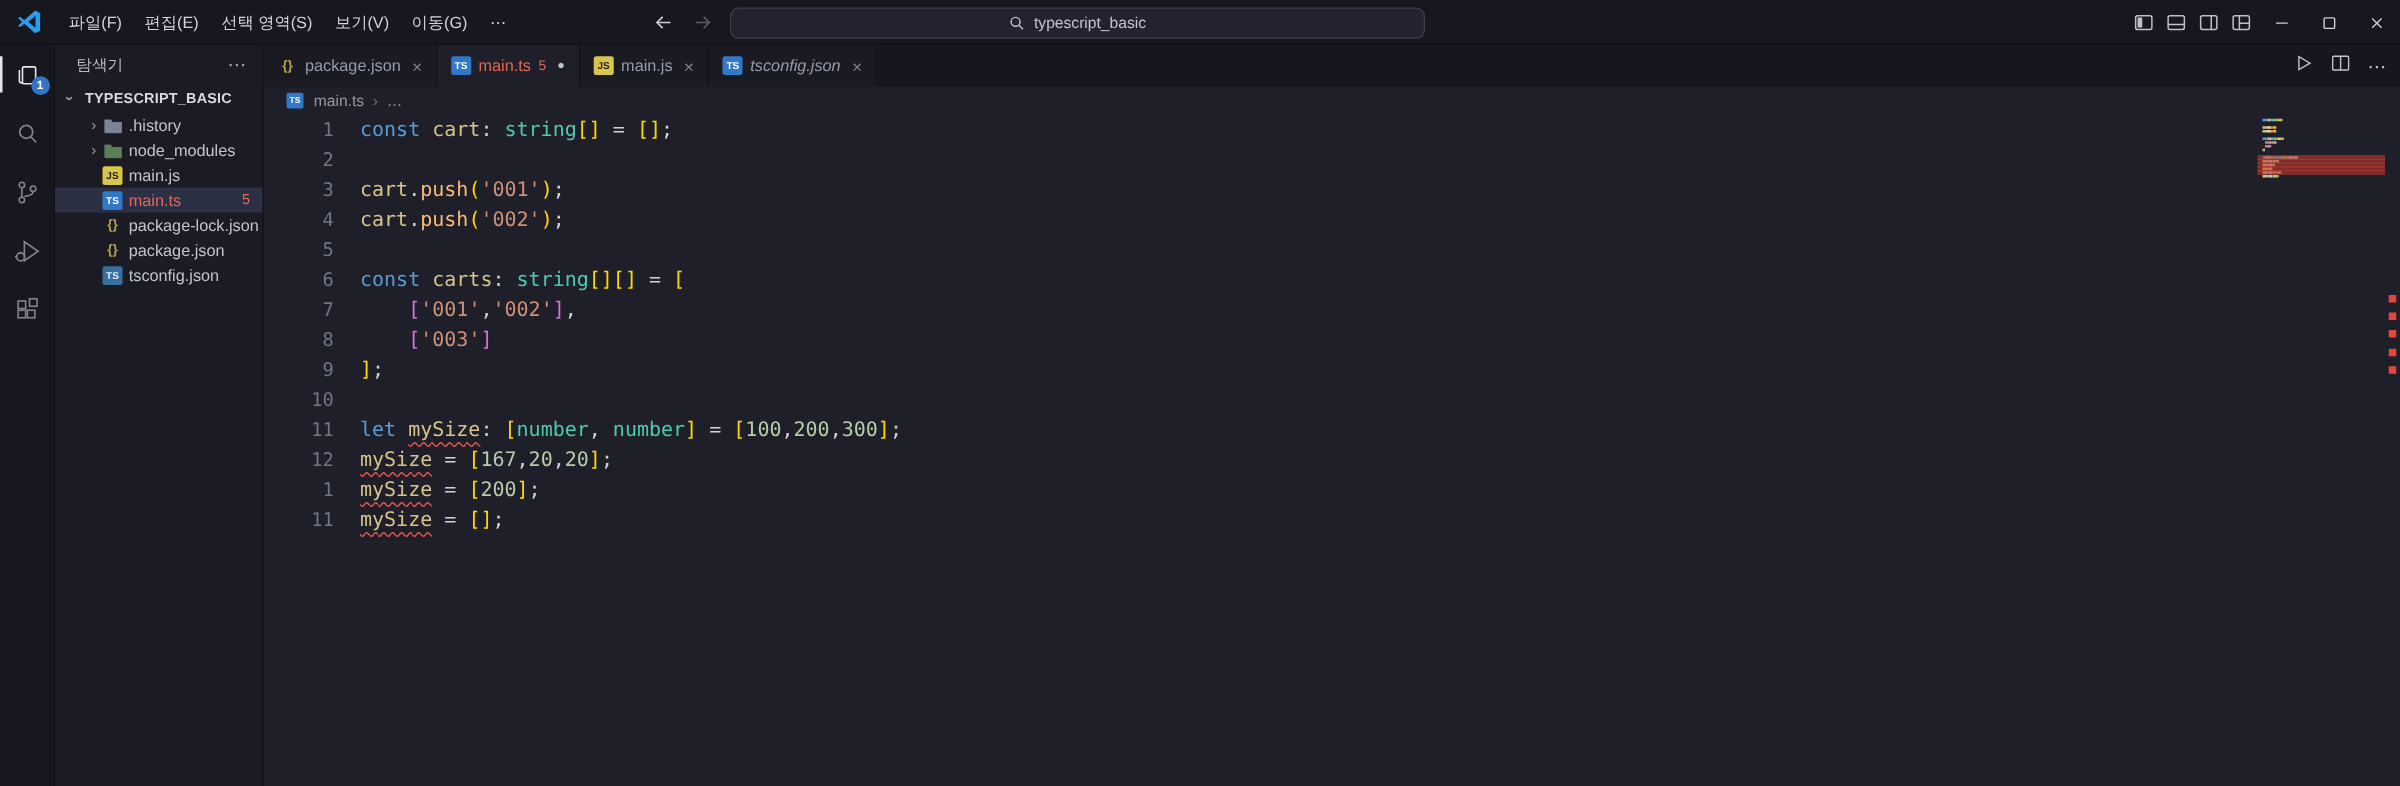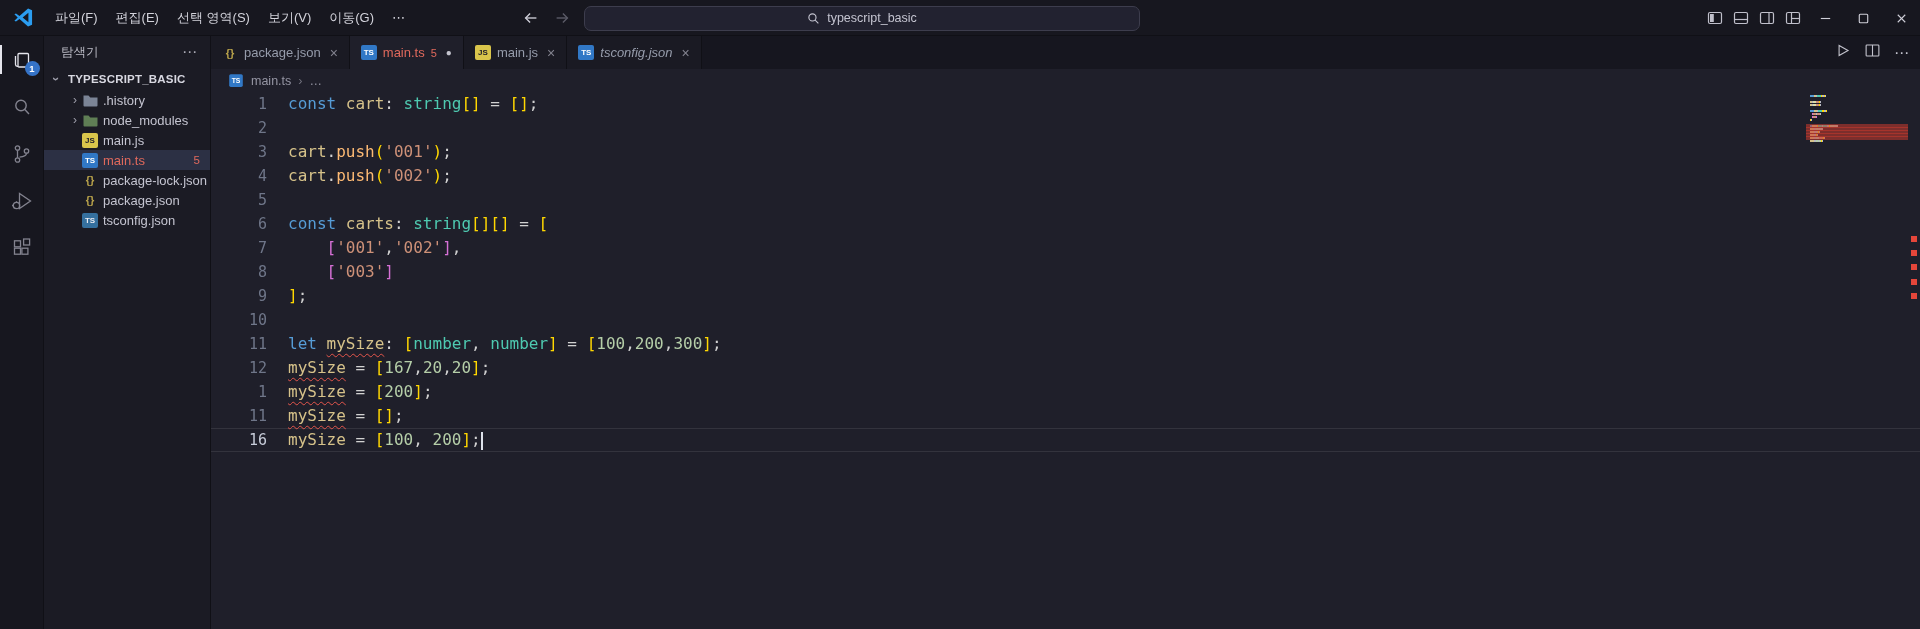--- a/index.html
+++ b/index.html
@@ -382,24 +382,20 @@
             <span class="lc"><span class="tk-v sq">mySize</span><span class="tk-p"> = </span><span class="tk-b1">[</span><span class="tk-n">167</span><span class="tk-p">,</span><span class="tk-n">20</span><span class="tk-p">,</span><span class="tk-n">20</span><span class="tk-b1">]</span><span class="tk-p">;</span></span>
           </div>
           <div class="code-line">
             <span class="ln">1</span>
             <span class="lc"><span class="tk-v sq">mySize</span><span class="tk-p"> = </span><span class="tk-b1">[</span><span class="tk-n">200</span><span class="tk-b1">]</span><span class="tk-p">;</span></span>
           </div>
           <div class="code-line">
             <span class="ln">11</span>
             <span class="lc"><span class="tk-v sq">mySize</span><span class="tk-p"> = </span><span class="tk-b1">[]</span><span class="tk-p">;</span></span>
           </div>
-          <div class="code-line current">
-            <span class="ln">16</span>
-            <span class="lc"><span class="tk-v">mySize</span><span class="tk-p"> = </span><span class="tk-b1">[</span><span class="tk-n">100</span><span class="tk-p">, </span><span class="tk-n">200</span><span class="tk-b1">]</span><span class="tk-p">;</span><span class="cursor"></span></span>
-          </div>
         </div>
       <div class="minimap" id="minimap">
           <div class="mm-row">
             <span class="mm-seg" style="width: 3.72px; background: rgb(86, 156, 214);"></span>
             <span class="mm-seg" style="width: 2.48px; background: rgb(214, 194, 138);"></span>
             <span class="mm-seg" style="width: 1.24px; background: rgb(185, 185, 194);"></span>
             <span class="mm-seg" style="width: 3.72px; background: rgb(78, 201, 176);"></span>
             <span class="mm-seg" style="width: 1.24px; background: rgb(255, 215, 0);"></span>
             <span class="mm-seg" style="width: 1.86px; background: rgb(185, 185, 194);"></span>
             <span class="mm-seg" style="width: 1.24px; background: rgb(255, 215, 0);"></span>

